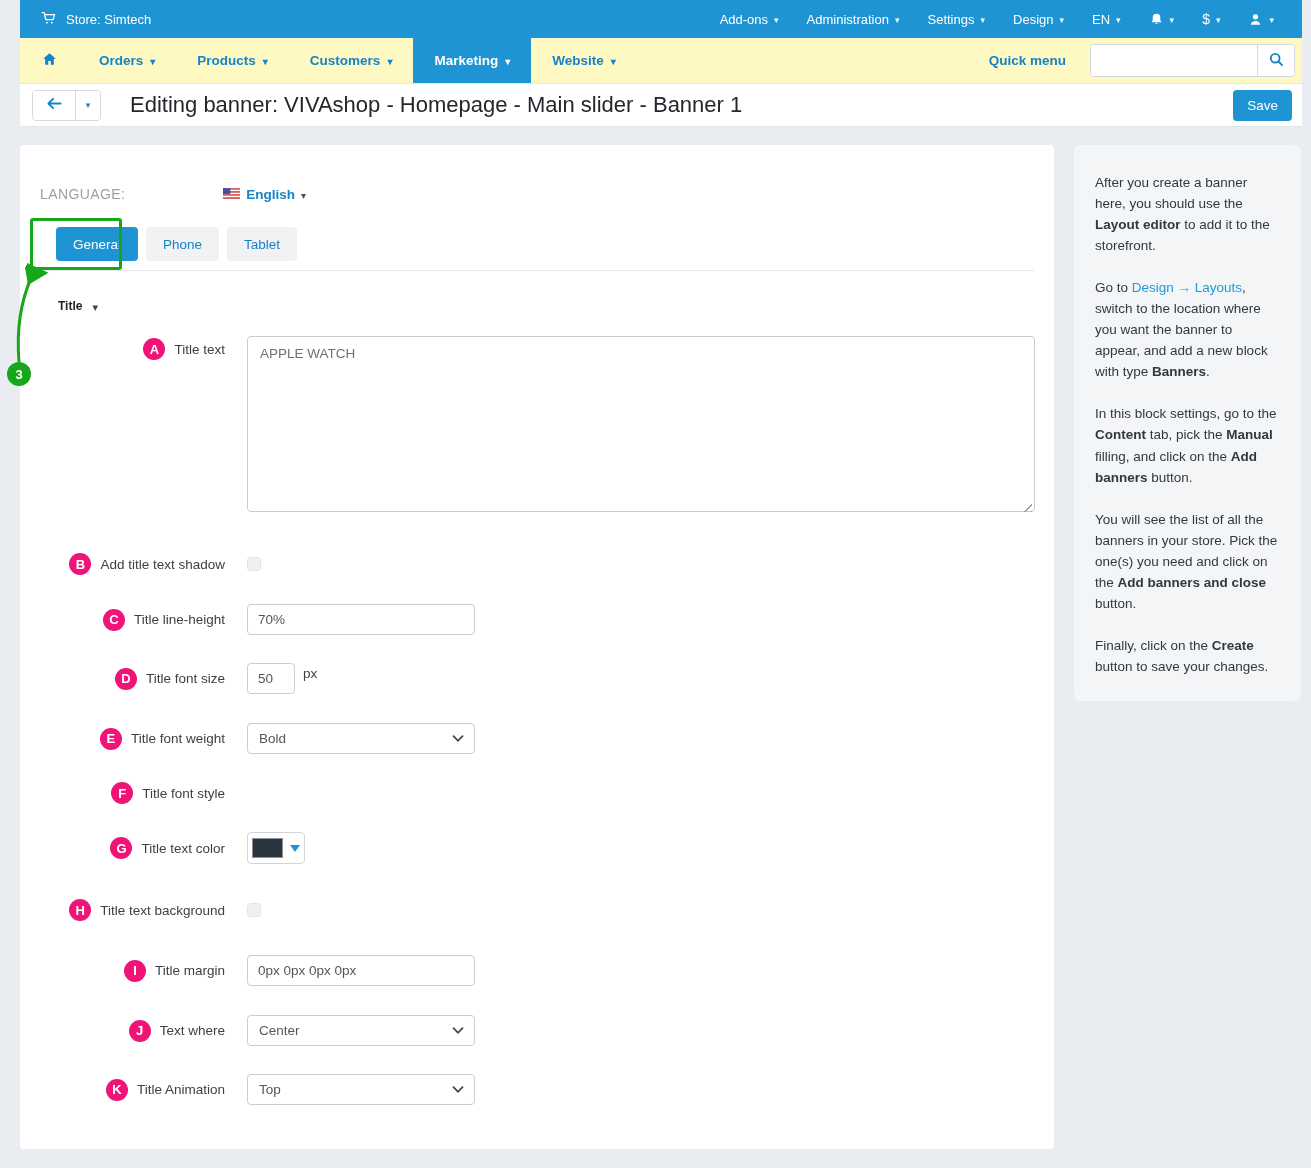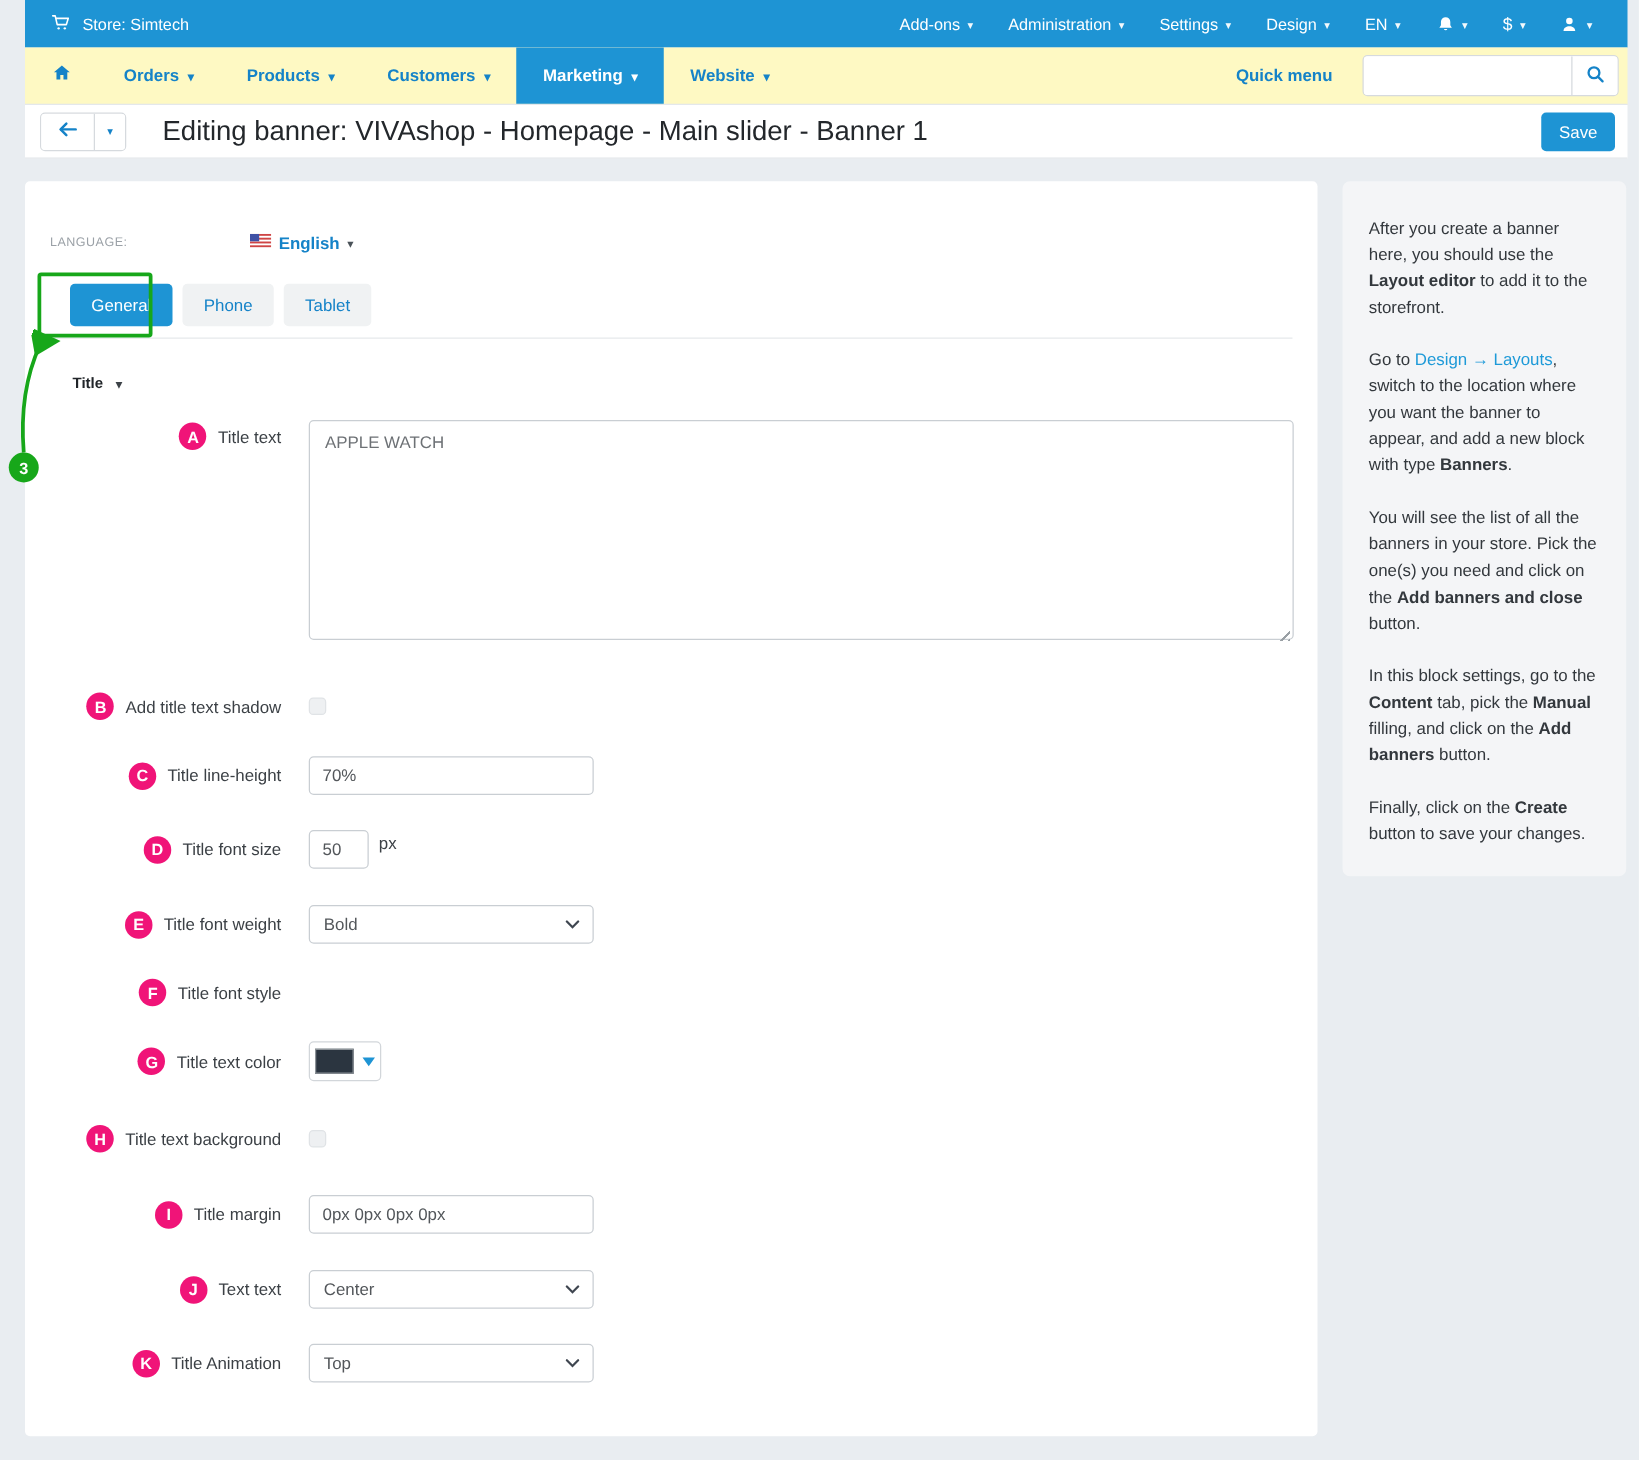--- a/index.html
+++ b/index.html
@@ -39,21 +39,21 @@
   .workarea { position:relative; margin-top:18px; }
   .card { position:absolute; left:0; top:0; width:1034px; height:1004px; background:#fff; border-radius:4px; padding:0 20px; }
   .side-panel { position:absolute; left:1054px; top:0; width:227px; background:#f4f5f7; border-radius:6px; padding:27px 21px 24px 21px; font-size:13.5px; color:#33383d; line-height:1.56; }
   .side-par { margin-bottom:21px; }
   .side-par:last-child { margin-bottom:0; }
   .side-par .b { font-weight:700; }
   .side-par .link { color:#1e9ad8; cursor:pointer; }
 
   
   .lang-row { display:flex; align-items:center; margin-top:38px; height:22px; }
-  .lang-label { font-size:10px; color:#9ba1a7; letter-spacing:.4px; }
+  .lang-label { font-size:14px; color:#9ba1a7; letter-spacing:.4px; }
   .lang-value { display:flex; align-items:center; gap:6px; margin-left:98px; cursor:pointer; }
   .lang-value .name { color:#1583c8; font-size:13.5px; font-weight:600; }
   .lang-value .caret { color:#4a5258; font-size:10px; position:relative; top:1px; }
 
   
   .tabs { display:flex; gap:8px; margin-top:22px; margin-left:16px; }
   .tab { height:34px; padding:0 17px; border:none; border-radius:4px; background:#f0f2f3; color:#1583c8; font-size:13.5px; cursor:pointer; font-family:inherit; }
   .tab.active { background:#1e94d4; color:#fff; }
   .divider { height:1px; background:#e6e9ec; margin-top:9px; }
 
@@ -342,21 +342,21 @@
                 <span class="badge">I</span>
                 <span class="flabel">Title margin</span>
               </div>
               <div class="control">
                 <input class="text-input" type="text" value="0px 0px 0px 0px" style="">
               </div>
             </div>
             <div class="form-row" style="margin-bottom: 28px;">
               <div class="label-wrap">
                 <span class="badge">J</span>
-                <span class="flabel">Text text</span>
+                <span class="flabel">Text where</span>
               </div>
               <div class="control">
                 <div class="select-wrap">
                   <span class="select-value">Center</span>
                   <span class="select-chevron">
                     <svg viewBox="0 0 12 8" width="12" height="8">
                       <path d="M1.5 1.2L6 5.8l4.5-4.6" fill="none" stroke="#3f4650" stroke-width="1.8" stroke-linecap="round"></path>
                     </svg>
                   </span>
                 </div>
@@ -377,22 +377,22 @@
                   </span>
                 </div>
               </div>
             </div>
           </div>
       </div>
 
       <div class="side-panel" id="sidebar">
           <p class="side-par"><span>After you create a banner here, you should use the </span><span class="b">Layout editor</span><span> to add it to the storefront.</span></p>
           <p class="side-par"><span>Go to </span><span class="link">Design → Layouts</span><span>, switch to the location where you want the banner to appear, and add a new block with type </span><span class="b">Banners</span><span>.</span></p>
+          <p class="side-par"><span>In this block settings, go to the </span><span class="b">Content</span><span> tab, pick the </span><span class="b">Manual</span><span> filling, and click on the </span><span class="b">Add banners</span><span> button.</span></p>
           <p class="side-par"><span>You will see the list of all the banners in your store. Pick the one(s) you need and click on the </span><span class="b">Add banners and close</span><span> button.</span></p>
-          <p class="side-par"><span>In this block settings, go to the </span><span class="b">Content</span><span> tab, pick the </span><span class="b">Manual</span><span> filling, and click on the </span><span class="b">Add banners</span><span> button.</span></p>
           <p class="side-par"><span>Finally, click on the </span><span class="b">Create</span><span> button to save your changes.</span></p>
         </div>
     </div>
   </div>
 
   <div class="anno-box"></div>
   <svg class="anno-arrow" width="60" height="110">
     <defs>
       <marker id="ah" markerWidth="9" markerHeight="9" refX="4.5" refY="3.2" orient="auto">
         <path d="M0,6.5 L4.5,0 L9,6.5 z" fill="#17a71a" transform="rotate(-90 4.5 3.25)"></path>

